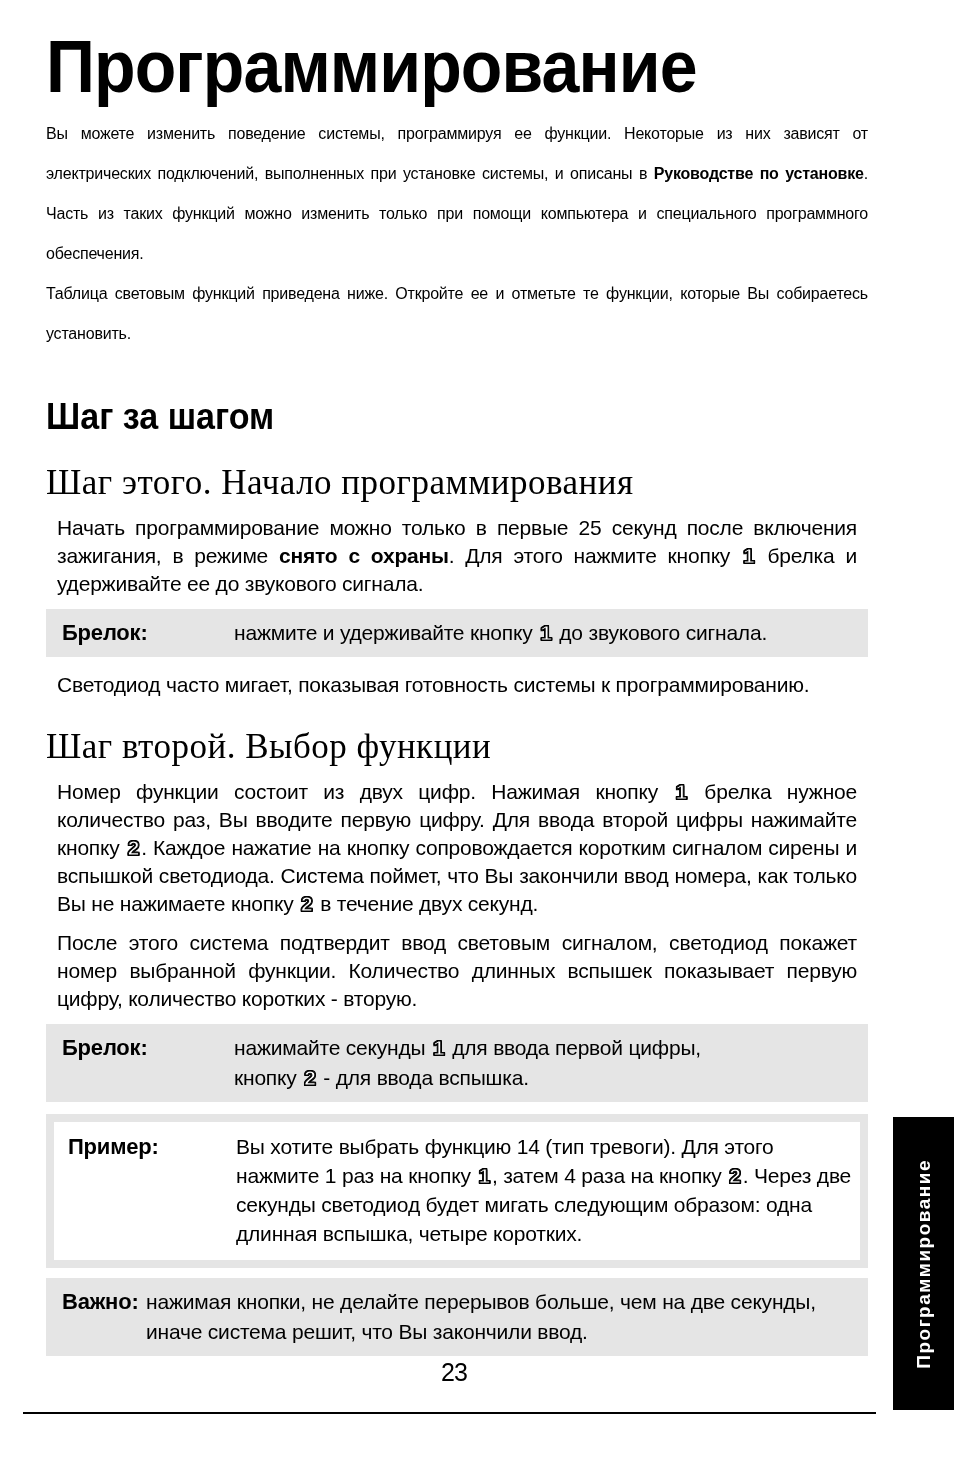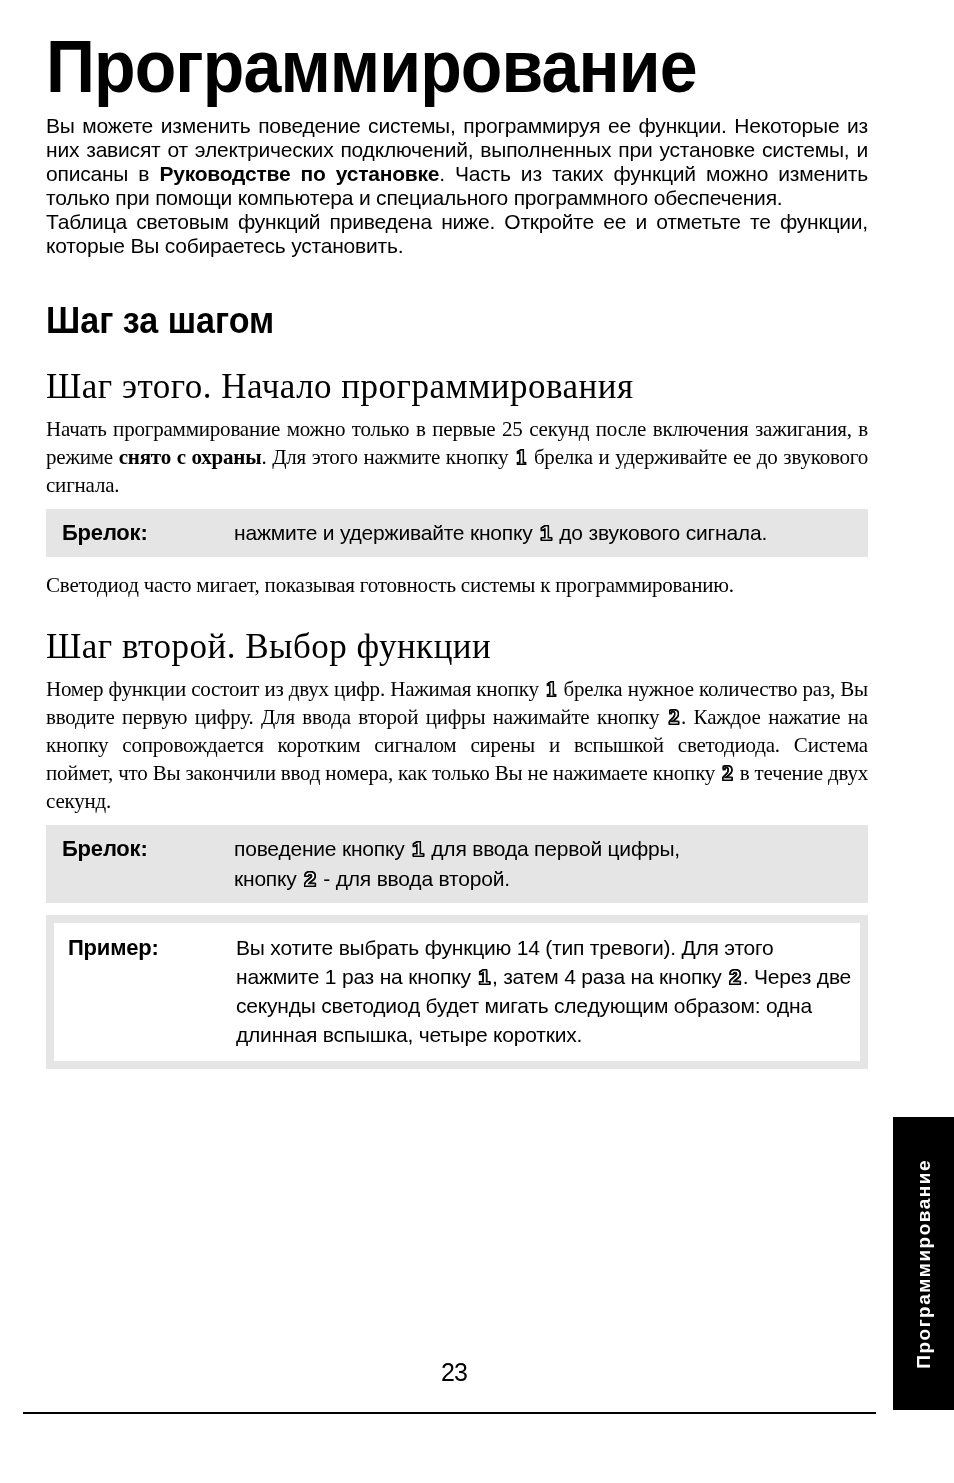--- a/index.html
+++ b/index.html
@@ -4,26 +4,26 @@
 <style>
   html,body{margin:0;padding:0;}
   body{
     width:954px;height:1483px;position:relative;background:#ffffff;
     font-family:"Liberation Sans",sans-serif;color:#000;overflow:hidden;
     -webkit-font-smoothing:antialiased;
   }
   .content{position:absolute;left:46px;top:30px;width:822px;}
   h1{margin:0 0 10px 0;font-size:74px;line-height:74px;font-weight:bold;letter-spacing:-1px;white-space:nowrap;}
   .squeeze{display:inline-block;transform:scaleX(0.92);transform-origin:left center;}
-  .body-text{font-size:21px;line-height:24px;letter-spacing:-0.2px;text-align:justify;}
+  .body-text{font-size:16px;line-height:40px;letter-spacing:-0.2px;text-align:justify;}
   .body-text p{margin:0;}
   h2{margin:44px 0 0 0;font-size:37px;line-height:37px;font-weight:bold;white-space:nowrap;}
   h3{margin:28px 0 8px 0;font-family:"Liberation Serif",serif;font-weight:normal;
      font-size:35px;line-height:40px;letter-spacing:0.5px;white-space:nowrap;}
-  .para{font-size:21px;line-height:28px;letter-spacing:-0.2px;text-align:justify;margin:0;font-family:Liberation Serif, serif;}
+  .para{font-size:21px;line-height:28px;letter-spacing:-0.2px;text-align:justify;margin:11px;}
   .after-note{margin-top:14px;text-align:left;}
   b{font-weight:bold;}
   .key{
     font-weight:bold;color:#fff;padding:0 2px;
     -webkit-text-stroke:1px #000;
     text-shadow:-1px -1px 0 #000,1px -1px 0 #000,-1px 1px 0 #000,1px 1px 0 #000,0 1px 0 #000,0 -1px 0 #000,1px 0 0 #000,-1px 0 0 #000;
   }
   
   .callout{background:#e5e5e5;display:flex;align-items:flex-start;
     padding:9px 16px;margin-top:10px;font-size:21px;line-height:30px;letter-spacing:-0.2px;}
@@ -70,36 +70,41 @@
     <div class="txt">
       <div><span>нажмите и удерживайте кнопку </span><span class="key">1</span><span> до звукового сигнала.</span></div>
     </div>
   </div>
 
   <p class="para after-note">Светодиод часто мигает, показывая готовность системы к программированию.</p>
 
   <h3>Шаг второй. Выбор функции</h3>
 
   <p class="para"><span>Номер функции состоит из двух цифр. Нажимая кнопку </span><span class="key">1</span><span> брелка нужное количество раз, Вы вводите первую цифру. Для ввода второй цифры нажимайте кнопку </span><span class="key">2</span><span>. Каждое нажатие на кнопку сопровождается коротким сигналом сирены и вспышкой светодиода. Система поймет, что Вы закончили ввод номера, как только Вы не нажимаете кнопку </span><span class="key">2</span><span> в течение двух секунд.</span></p>
+  <p class="para"><span>После этого система подтвердит ввод световым сигналом, светодиод покажет номер выбранной функции. Количество длинных вспышек показывает первую цифру, количество коротких - вторую.</span></p>
 
   <div class="callout box2">
     <div class="lbl">Брелок:</div>
     <div class="txt">
-      <div><span>поведение кнопку </span><span class="key">1</span><span> для ввода первой цифры,</span></div>
-      <div><span>кнопку </span><span class="key">2</span><span> - для ввода второй.</span></div>
+      <div><span>нажимайте секунды </span><span class="key">1</span><span> для ввода первой цифры,</span></div>
+      <div><span>кнопку </span><span class="key">2</span><span> - для ввода вспышка.</span></div>
     </div>
   </div>
 
   <div class="framed">
     <div class="inner">
       <div class="lbl">Пример:</div>
       <div class="txt"><span>Вы хотите выбрать функцию 14 (тип тревоги). Для этого нажмите 1 раз на кнопку </span><span class="key">1</span><span>, затем 4 раза на кнопку </span><span class="key">2</span><span>. Через две секунды светодиод будет мигать следующим образом: одна длинная вспышка, четыре коротких.</span></div>
     </div>
   </div>
 
+  <div class="callout important">
+    <div class="lbl">Важно:</div>
+    <div class="txt"><span>нажимая кнопки, не делайте перерывов больше, чем на две секунды, иначе система решит, что Вы закончили ввод.</span></div>
+  </div>
 
 
 </div>
 
 <div class="side-tab">
   <span>Программирование</span>
 </div>
 
 <div class="footer-rule"></div>
 <div class="page-number">23</div>

